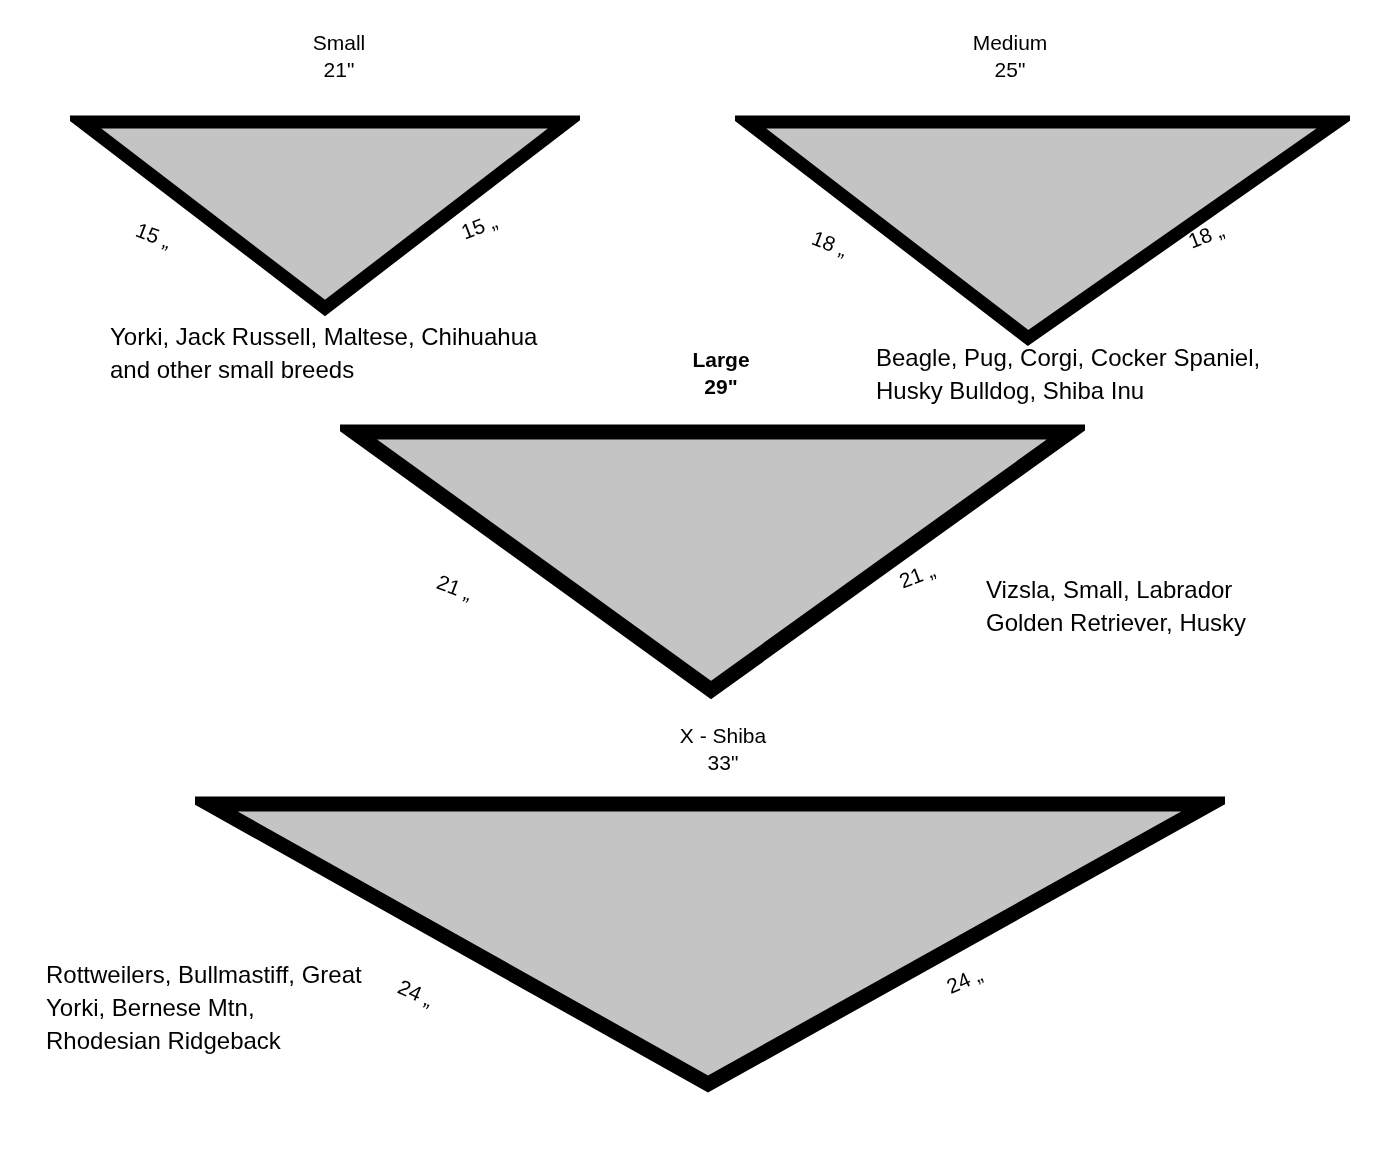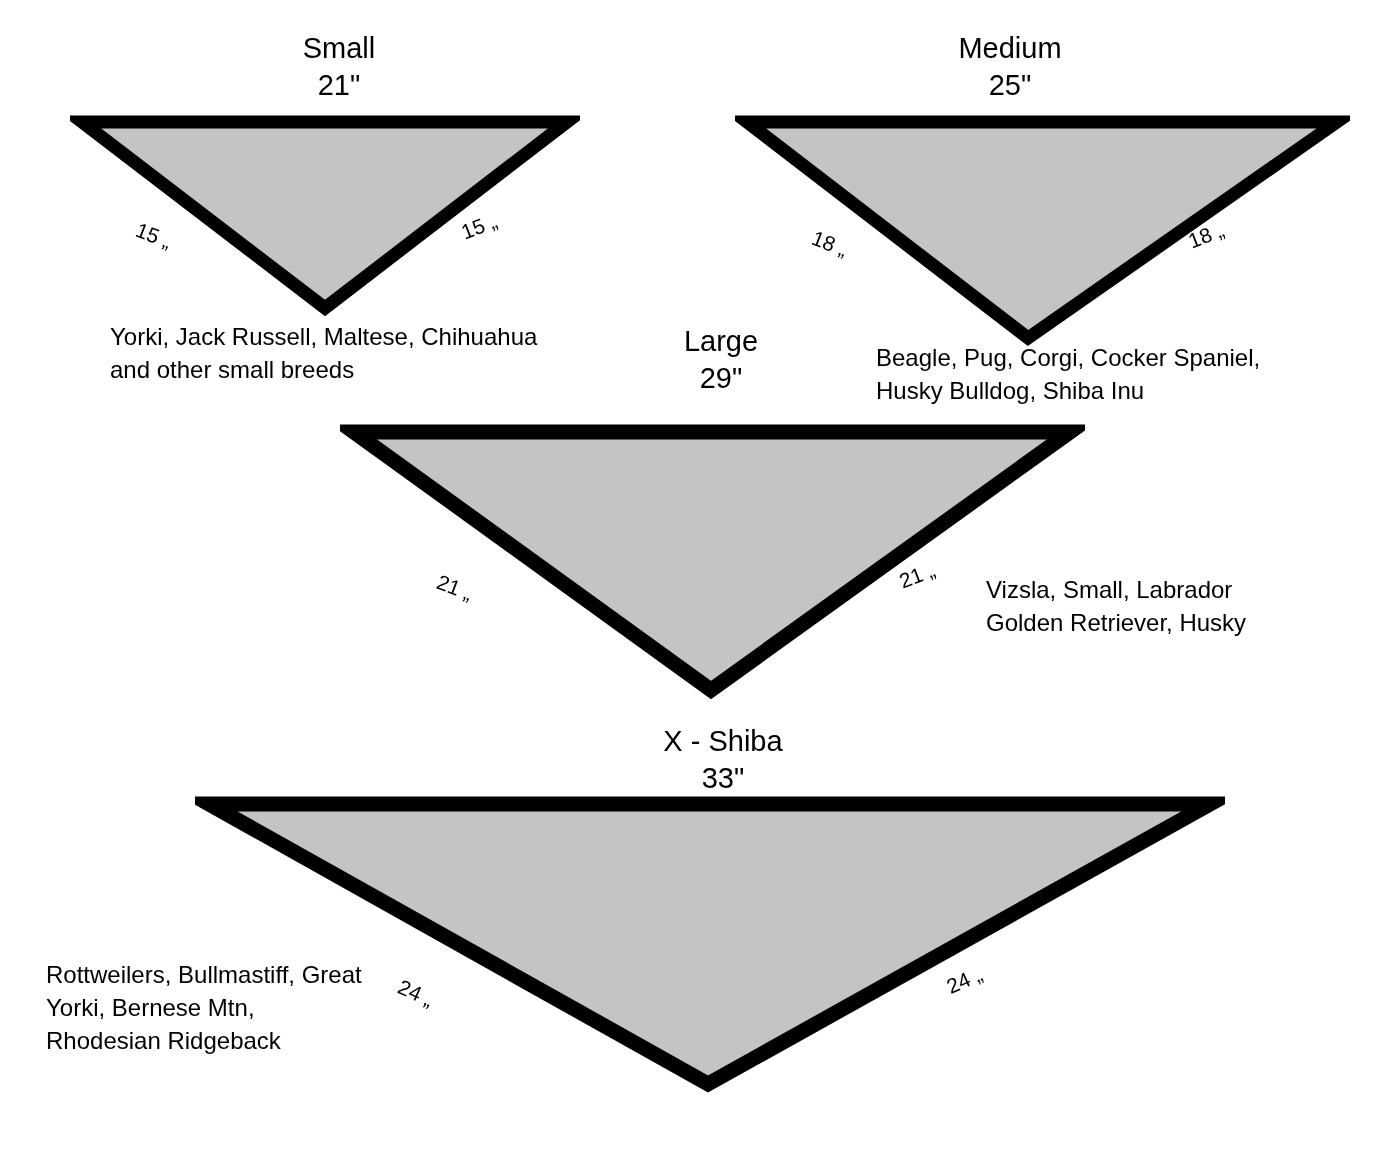--- a/index.html
+++ b/index.html
@@ -20,21 +20,21 @@
   }
   .bandana {
     position: absolute;
   }
   .bandana svg {
     display: block;
   }
   .title {
     position: absolute;
     text-align: center;
-    font-size: 29px;
+    font-size: 21px;
     line-height: 1.28;
     color: #000000;
     white-space: nowrap;
   }
   .title .size-label { display: block; }
   .title .size-dim { display: block; }
   .breeds {
     position: absolute;
     font-size: 24px;
     line-height: 1.38;
@@ -85,21 +85,21 @@
   </div>
 
   <div class="side-label" style="left:817px; top:226px; transform: rotate(21deg);">18 „</div>
   <div class="side-label" style="left:1185px; top:231px; transform: rotate(-21deg);">18 „</div>
 
   <div class="breeds" style="left:876px; top:341px;">
     <div>Beagle, Pug, Corgi, Cocker Spaniel,</div>
     <div>Husky Bulldog, Shiba Inu</div>
   </div>
 
-  <div class="title" style="left:556px; top:323px; width:330px;">
+  <div class="title" style="left:556px; top:347px; width:330px;font-weight:bold;">
     <span class="size-label">Large</span>
     <span class="size-dim">29"</span>
   </div>
 
   <div class="bandana" style="left:340px; top:418px;">
     <svg width="745" height="290" viewBox="0 0 745 290" xmlns="http://www.w3.org/2000/svg">
       <polygon points="14,14 730,14 371,272" fill="#c4c4c4" stroke="#000000" stroke-width="15" stroke-linejoin="miter"></polygon>
     </svg>
   </div>
 

